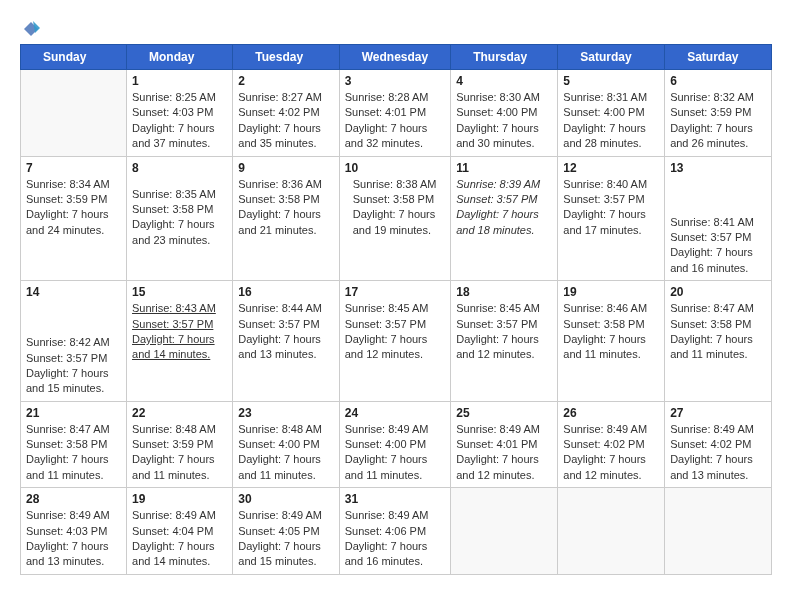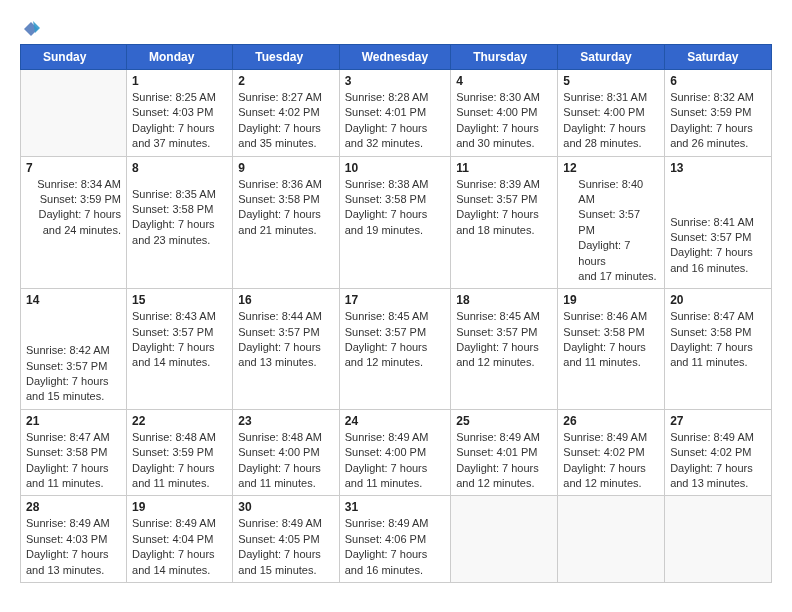--- a/index.html
+++ b/index.html
@@ -164,56 +164,56 @@
             <span class="day-number">6</span>
             <div class="day-info" style="white-space: pre-line;">Sunrise: 8:32 AM
 Sunset: 3:59 PM
 Daylight: 7 hours
 and 26 minutes.</div>
           </td>
         </tr>
         <tr>
           <td>
             <span class="day-number">7</span>
-            <div class="day-info" style="white-space: pre-line; text-align: right;">Sunrise: 8:34 AM
+            <div class="day-info" style="white-space: pre-line;">Sunrise: 8:34 AM
 Sunset: 3:59 PM
 Daylight: 7 hours
 and 24 minutes.</div>
           </td>
           <td>
             <span class="day-number">8</span>
             <div class="day-info" style="white-space: pre-line; margin-top: 12px;">Sunrise: 8:35 AM
 Sunset: 3:58 PM
 Daylight: 7 hours
 and 23 minutes.</div>
           </td>
           <td>
             <span class="day-number">9</span>
             <div class="day-info" style="white-space: pre-line;">Sunrise: 8:36 AM
 Sunset: 3:58 PM
 Daylight: 7 hours
 and 21 minutes.</div>
           </td>
           <td>
             <span class="day-number">10</span>
-            <div class="day-info" style="white-space: pre-line;">Sunrise: 8:38 AM
+            <div class="day-info" style="white-space: pre-line; margin-left: 8px;">Sunrise: 8:38 AM
 Sunset: 3:58 PM
 Daylight: 7 hours
 and 19 minutes.</div>
           </td>
           <td>
             <span class="day-number">11</span>
-            <div class="day-info" style="white-space: pre-line;">Sunrise: 8:39 AM
+            <div class="day-info" style="white-space: pre-line; font-style: italic;">Sunrise: 8:39 AM
 Sunset: 3:57 PM
 Daylight: 7 hours
 and 18 minutes.</div>
           </td>
           <td>
             <span class="day-number">12</span>
-            <div class="day-info" style="white-space: pre-line; margin-left: 15px;">Sunrise: 8:40 AM
+            <div class="day-info" style="white-space: pre-line;">Sunrise: 8:40 AM
 Sunset: 3:57 PM
 Daylight: 7 hours
 and 17 minutes.</div>
           </td>
           <td>
             <span class="day-number">13</span>
             <div class="day-info" style="white-space: pre-line; margin-top: 40px;">Sunrise: 8:41 AM
 Sunset: 3:57 PM
 Daylight: 7 hours
 and 16 minutes.</div>
@@ -222,21 +222,21 @@
         <tr>
           <td>
             <span class="day-number">14</span>
             <div class="day-info" style="white-space: pre-line; margin-top: 36px;">Sunrise: 8:42 AM
 Sunset: 3:57 PM
 Daylight: 7 hours
 and 15 minutes.</div>
           </td>
           <td>
             <span class="day-number">15</span>
-            <div class="day-info" style="white-space: pre-line;">Sunrise: 8:43 AM
+            <div class="day-info" style="white-space: pre-line; text-decoration: underline;">Sunrise: 8:43 AM
 Sunset: 3:57 PM
 Daylight: 7 hours
 and 14 minutes.</div>
           </td>
           <td>
             <span class="day-number">16</span>
             <div class="day-info" style="white-space: pre-line;">Sunrise: 8:44 AM
 Sunset: 3:57 PM
 Daylight: 7 hours
 and 13 minutes.</div>

